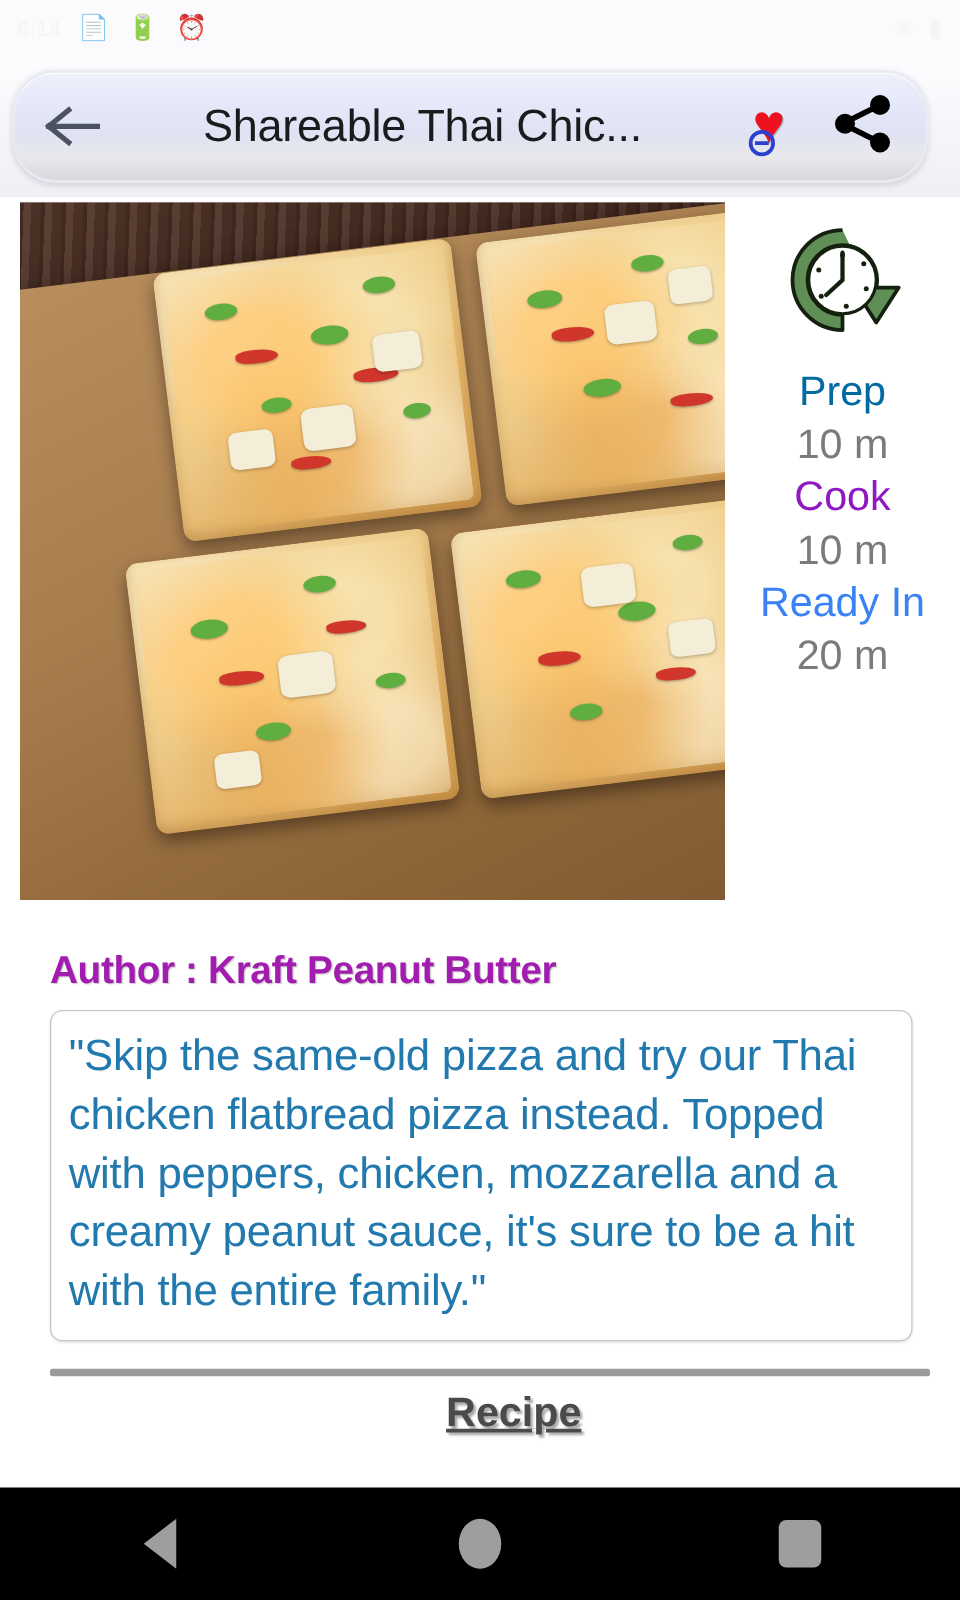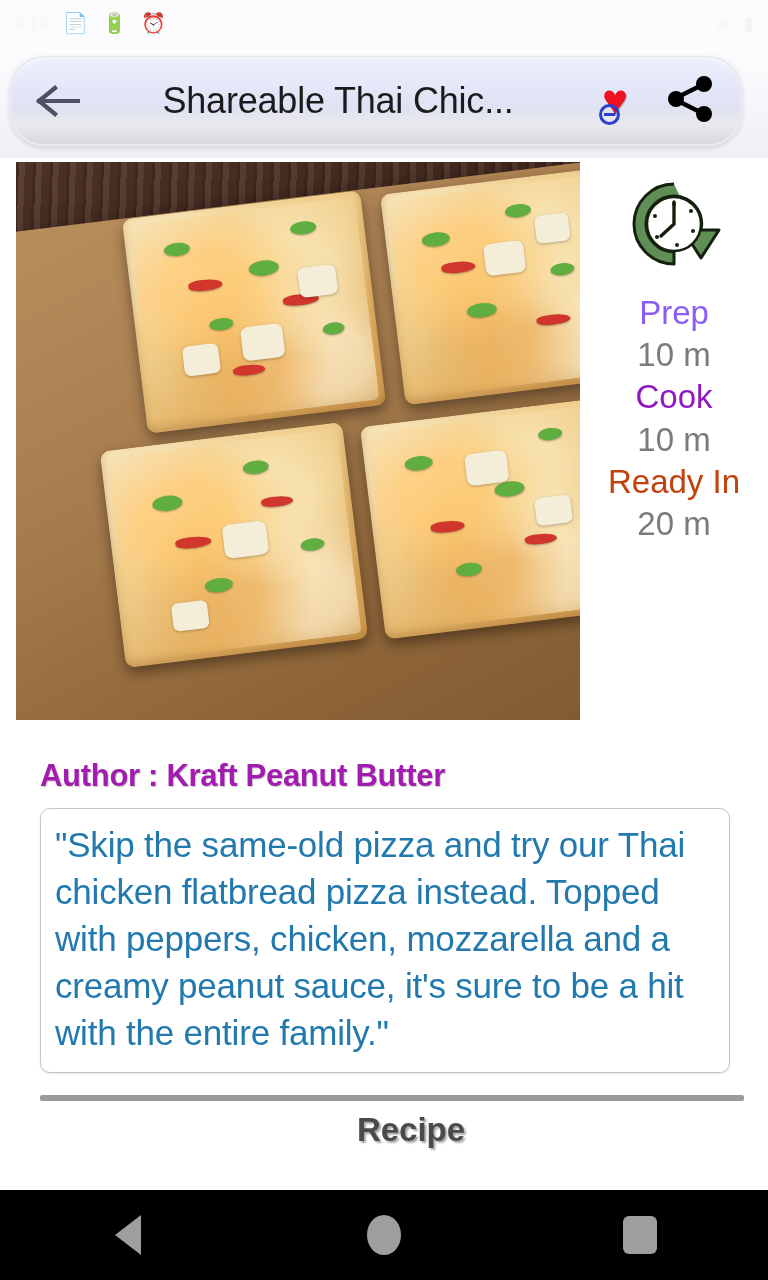--- a/index.html
+++ b/index.html
@@ -172,23 +172,23 @@
   
   .timing {
     flex:1 1 auto;
     display:flex;
     flex-direction:column;
     align-items:center;
     padding-top:12px;
   }
   .clock-icon { width:110px; height:102px; margin-bottom:16px; }
   .t-label { font-size:33px; line-height:1.28; }
-  .t-label.prep { color:#8b5cf6; }
+  .t-label.prep { color:#0369a1; }
   .t-label.cook { color:#9018c2; }
-  .t-label.ready { color:#c2410c; }
+  .t-label.ready { color:#3b82f6; }
   .t-value { font-size:33px; line-height:1.28; color:#7b7b7b; }
 
   
   .author {
     margin-top:38px;
     padding-left:40px;
     font-size:31px;
     font-weight:bold;
     color:#a21caf;
     text-shadow:1px 1px 1px rgba(0,0,0,.22);
@@ -226,20 +226,21 @@
   }
   .recipe-tab {
     flex:1 1 auto;
     text-align:center;
     font-size:33px;
     font-weight:bold;
     color:#4a4a4a;
     text-shadow:2px 2px 2px rgba(0,0,0,.35);
     padding-left:40px;
     cursor:pointer;
+    text-decoration:underline;
   }
   .servings {
     flex:0 0 auto;
     font-size:32px;
     color:#8a8a8a;
   }
 
   
   .navbar {
     position:absolute; left:0; bottom:0;

